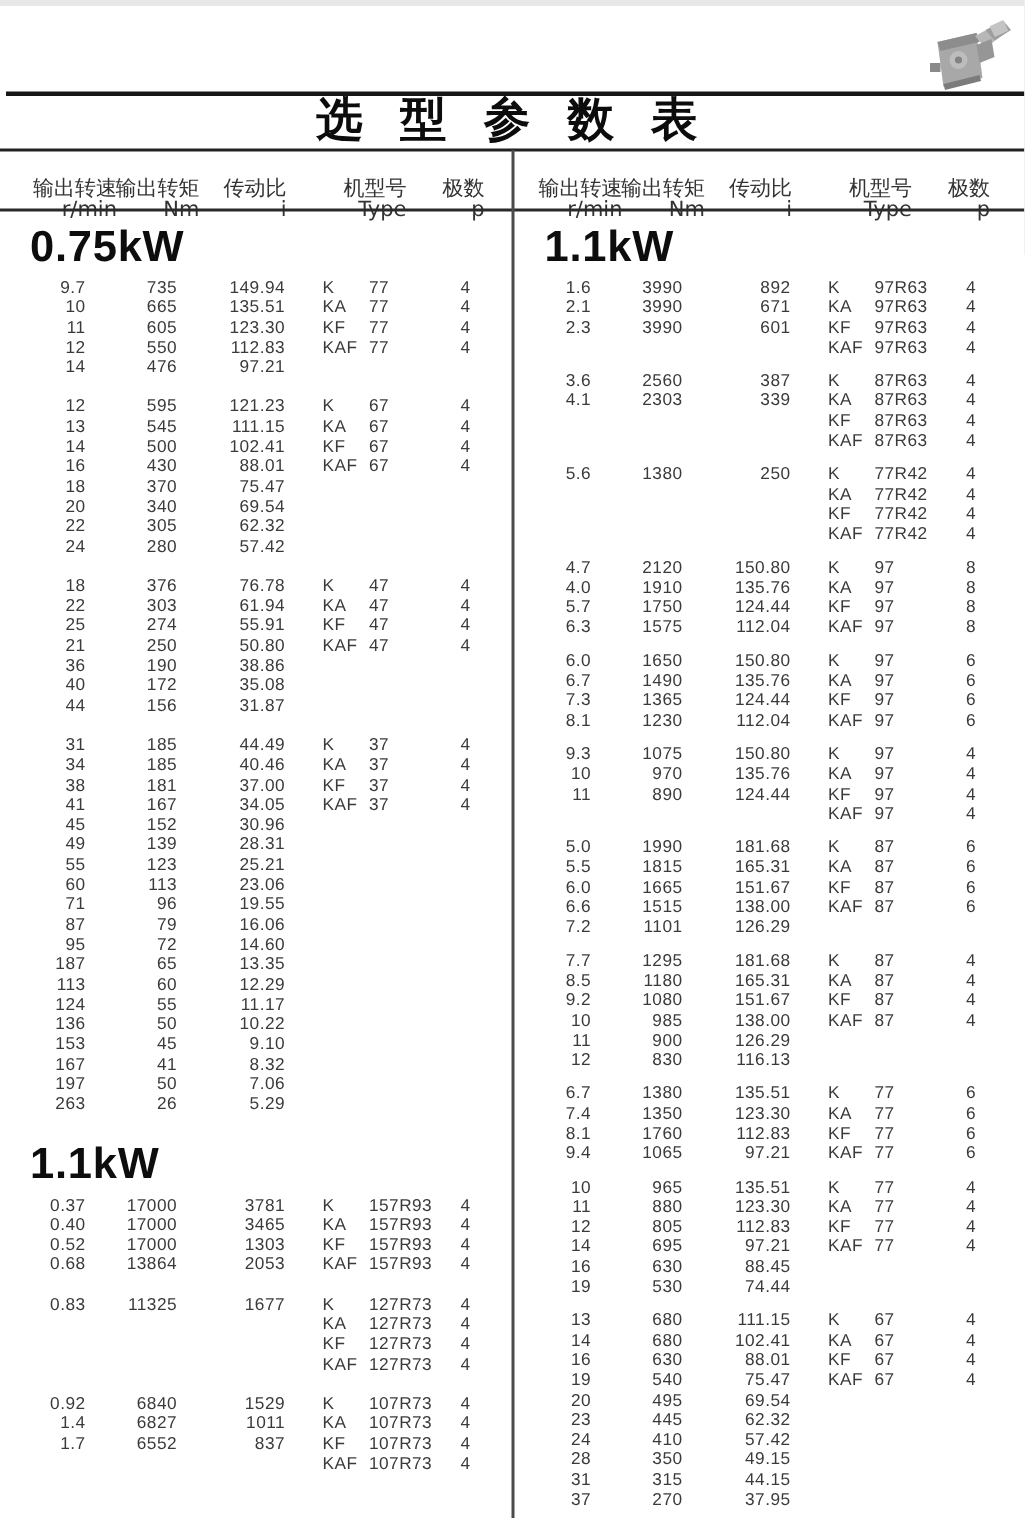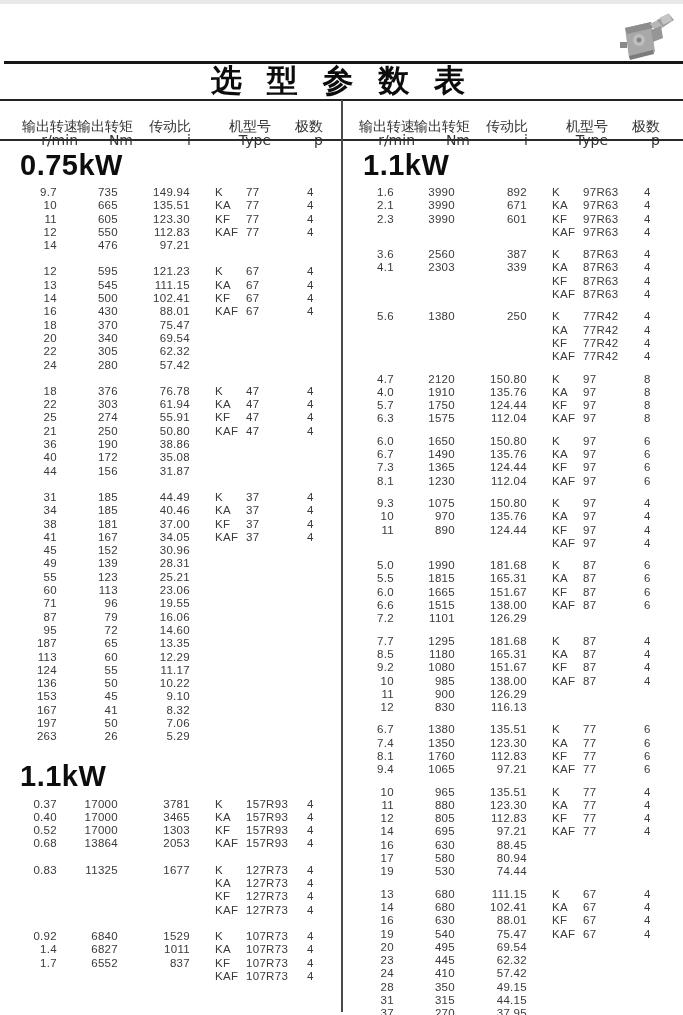--- a/index.html
+++ b/index.html
@@ -828,27 +828,20 @@
           <div class="c5">4</div>
         </div>
         <div class="row">
           <div class="c1">16</div>
           <div class="c2">630</div>
           <div class="c3">88.45</div>
           <div class="c4"><span class="t-prefix"></span><span></span></div>
           <div class="c5"></div>
         </div>
         <div class="row">
-          <div class="c1">17</div>
-          <div class="c2">580</div>
-          <div class="c3">80.94</div>
-          <div class="c4"><span class="t-prefix"></span><span></span></div>
-          <div class="c5"></div>
-        </div>
-        <div class="row">
           <div class="c1">19</div>
           <div class="c2">530</div>
           <div class="c3">74.44</div>
           <div class="c4"><span class="t-prefix"></span><span></span></div>
           <div class="c5"></div>
         </div>
       </div>
       <div class="block gap">
         <div class="row">
           <div class="c1">13</div>

